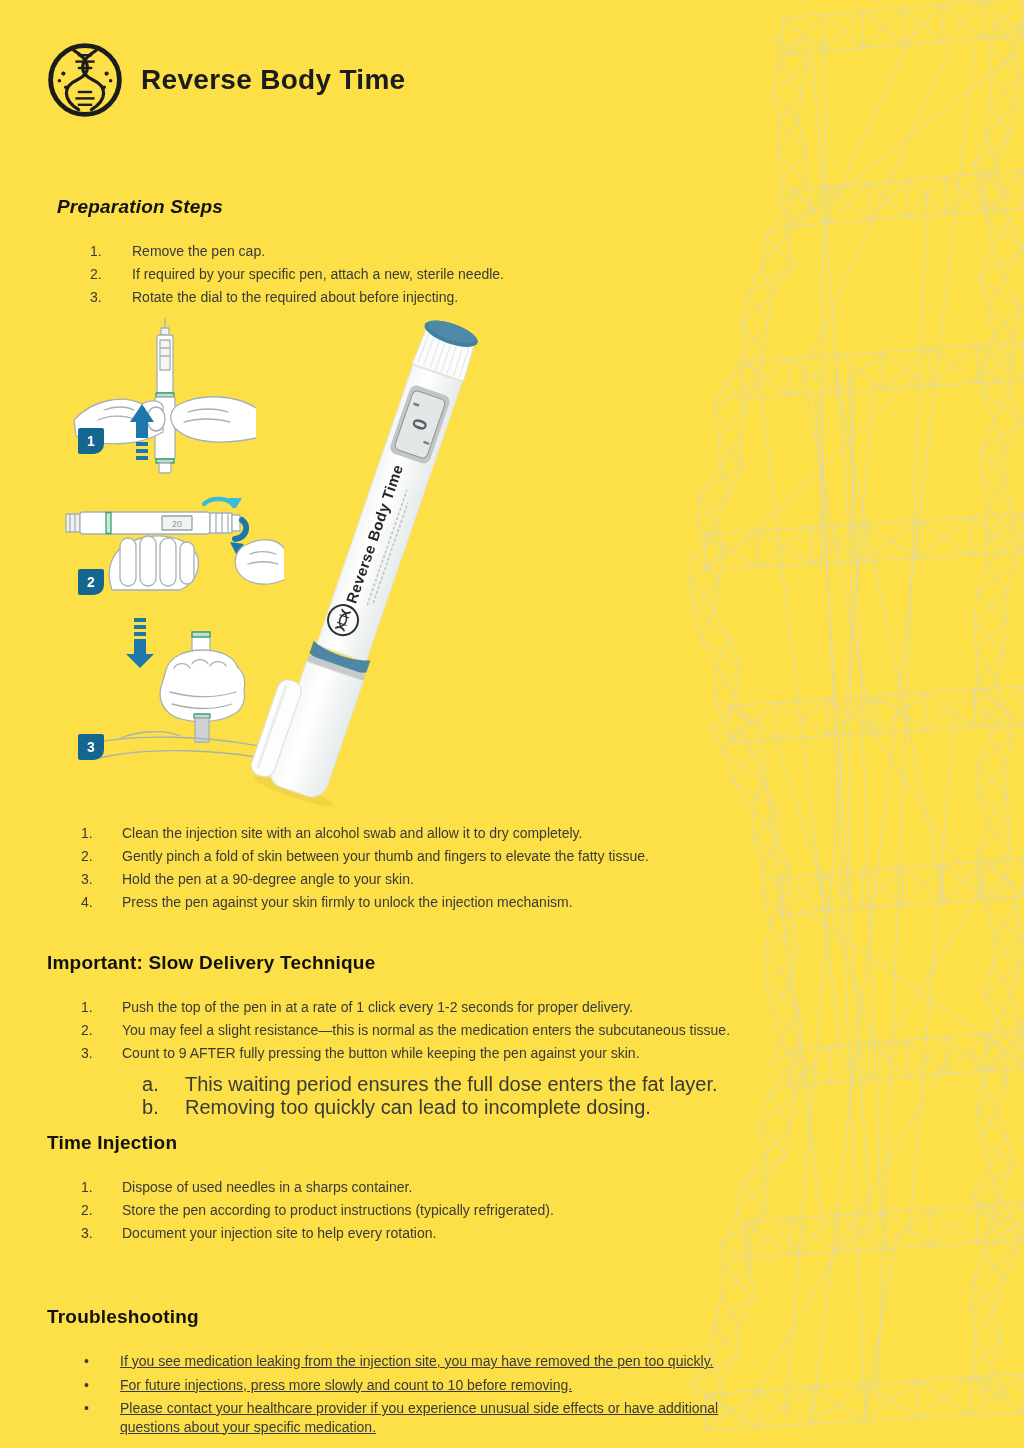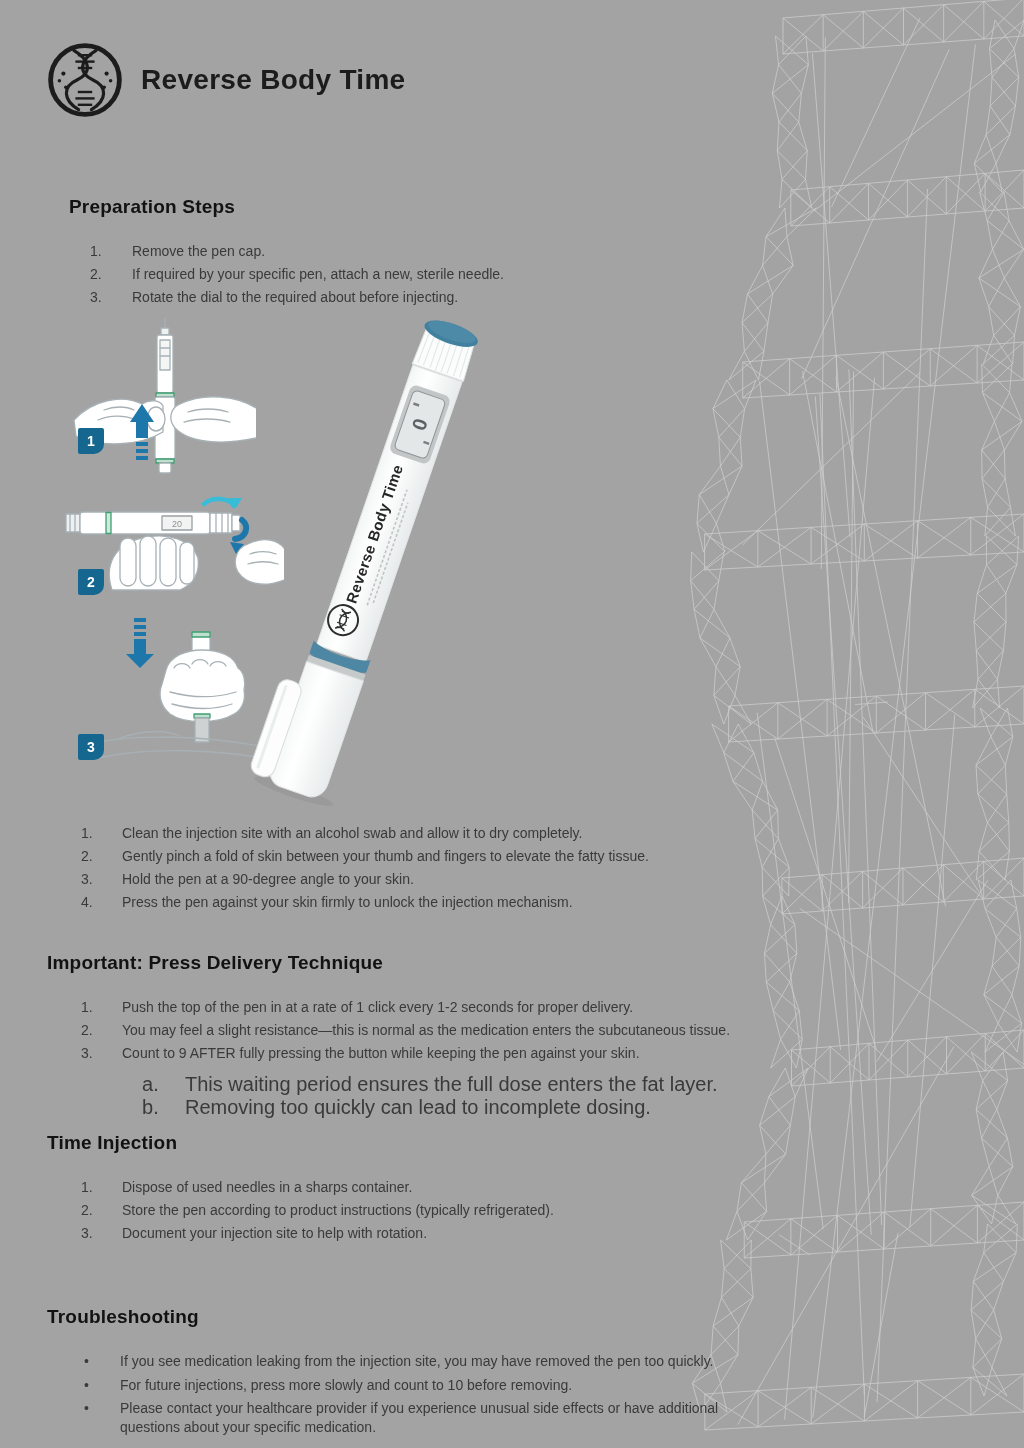--- a/index.html
+++ b/index.html
@@ -1,37 +1,37 @@
 <!DOCTYPE html>
 <html><head>
 <meta charset="utf-8">
 <style>
   html,body{margin:0;padding:0;background:#ffffff;}
-  .page{position:relative;width:1024px;height:1448px;background:#a3a3a3;overflow:hidden;
+  .page{position:relative;width:1024px;height:1448px;background:#fde047;overflow:hidden;
         font-family:"Liberation Sans","DejaVu Sans",sans-serif;color:#3a3a3a;}
   #dna-bg{position:absolute;top:0;right:0;z-index:0;}
   .hdr{position:absolute;left:45px;top:40px;display:flex;align-items:center;gap:16px;z-index:2;}
   .logo svg{width:80px;height:80px;display:block;}
   .brand{font-size:28px;font-weight:700;color:#1c1c1c;letter-spacing:.3px;}
   .sec{position:absolute;left:47px;width:760px;z-index:2;}
   .h{margin:0 0 24px 0;font-size:19px;font-weight:700;color:#121212;letter-spacing:.2px;}
-  .h.shift{margin-left:22px;}
+  .h.shift{margin-left:10px;font-style:italic;}
   ol,ul{margin:12px;padding:0;list-style:none;}
   .num{counter-reset:n;}
   .num li{counter-increment:n;position:relative;margin:0 0 4.5px 0;padding-left:63px;
           font-size:14px;line-height:18.5px;max-width:625px;color:#3a3a3a;}
   .num li::before{content:counter(n) ".";position:absolute;left:22px;}
   .num.prep li{padding-left:73px;}
   .num.prep li::before{left:31px;}
   .alpha{counter-reset:a;margin-top:2px;}
   .alpha li{counter-increment:a;position:relative;margin:0 0 4.5px 0;padding-left:126px;
           font-size:20px;line-height:18.5px;max-width:625px;color:#3a3a3a;}
   .alpha li::before{content:counter(a,lower-alpha) ".";position:absolute;left:83px;}
   .bul li{position:relative;margin:0 0 5px 0;padding-left:61px;
-          font-size:14px;line-height:18.5px;max-width:620px;color:#3a3a3a;}
+          font-size:14px;line-height:18.5px;max-width:620px;color:#3a3a3a;text-decoration:underline;}
   .bul li::before{content:"\2022";position:absolute;left:25px;font-size:14px;}
   .figure{position:absolute;inset:0;z-index:1;}
   .figure svg{position:absolute;overflow:visible;}
   .badge{position:absolute;width:26px;height:26px;background:#15678f;color:#fff;z-index:3;
          font-size:14px;font-weight:700;display:flex;align-items:center;justify-content:center;
          border-radius:2px 2px 10px 2px;}
   .ill path,.ill rect,.ill ellipse,.ill line,.ill circle{vector-effect:non-scaling-stroke;}
   svg text{font-family:"Liberation Sans","DejaVu Sans",sans-serif;}
 </style>
 </head>
@@ -833,38 +833,38 @@
   <section class="sec" style="top:812px">
     <ol class="num">
       <li>Clean the injection site with an alcohol swab and allow it to dry completely.</li>
       <li>Gently pinch a fold of skin between your thumb and fingers to elevate the fatty tissue.</li>
       <li>Hold the pen at a 90-degree angle to your skin.</li>
       <li>Press the pen against your skin firmly to unlock the injection mechanism.</li>
     </ol>
   </section>
 
   <section class="sec" style="top:952px">
-    <h2 class="h">Important: Press Delivery Technique</h2>
+    <h2 class="h">Important: Slow Delivery Technique</h2>
     <ol class="num">
       <li>Push the top of the pen in at a rate of 1 click every 1-2 seconds for proper delivery.</li>
       <li>You may feel a slight resistance—this is normal as the medication enters the subcutaneous tissue.</li>
       <li>Count to 9 AFTER fully pressing the button while keeping the pen against your skin.</li>
     </ol>
     <ol class="alpha">
       <li>This waiting period ensures the full dose enters the fat layer.</li>
       <li>Removing too quickly can lead to incomplete dosing.</li>
     </ol>
   </section>
 
   <section class="sec" style="top:1132px">
     <h2 class="h">Time Injection</h2>
     <ol class="num">
       <li>Dispose of used needles in a sharps container.</li>
       <li>Store the pen according to product instructions (typically refrigerated).</li>
-      <li>Document your injection site to help with rotation.</li>
+      <li>Document your injection site to help every rotation.</li>
     </ol>
   </section>
 
   <section class="sec" style="top:1306px">
     <h2 class="h">Troubleshooting</h2>
     <ul class="bul">
       <li>If you see medication leaking from the injection site, you may have removed the pen too quickly.</li>
       <li>For future injections, press more slowly and count to 10 before removing.</li>
       <li>Please contact your healthcare provider if you experience unusual side effects or have additional questions about your specific medication.</li>
     </ul>

